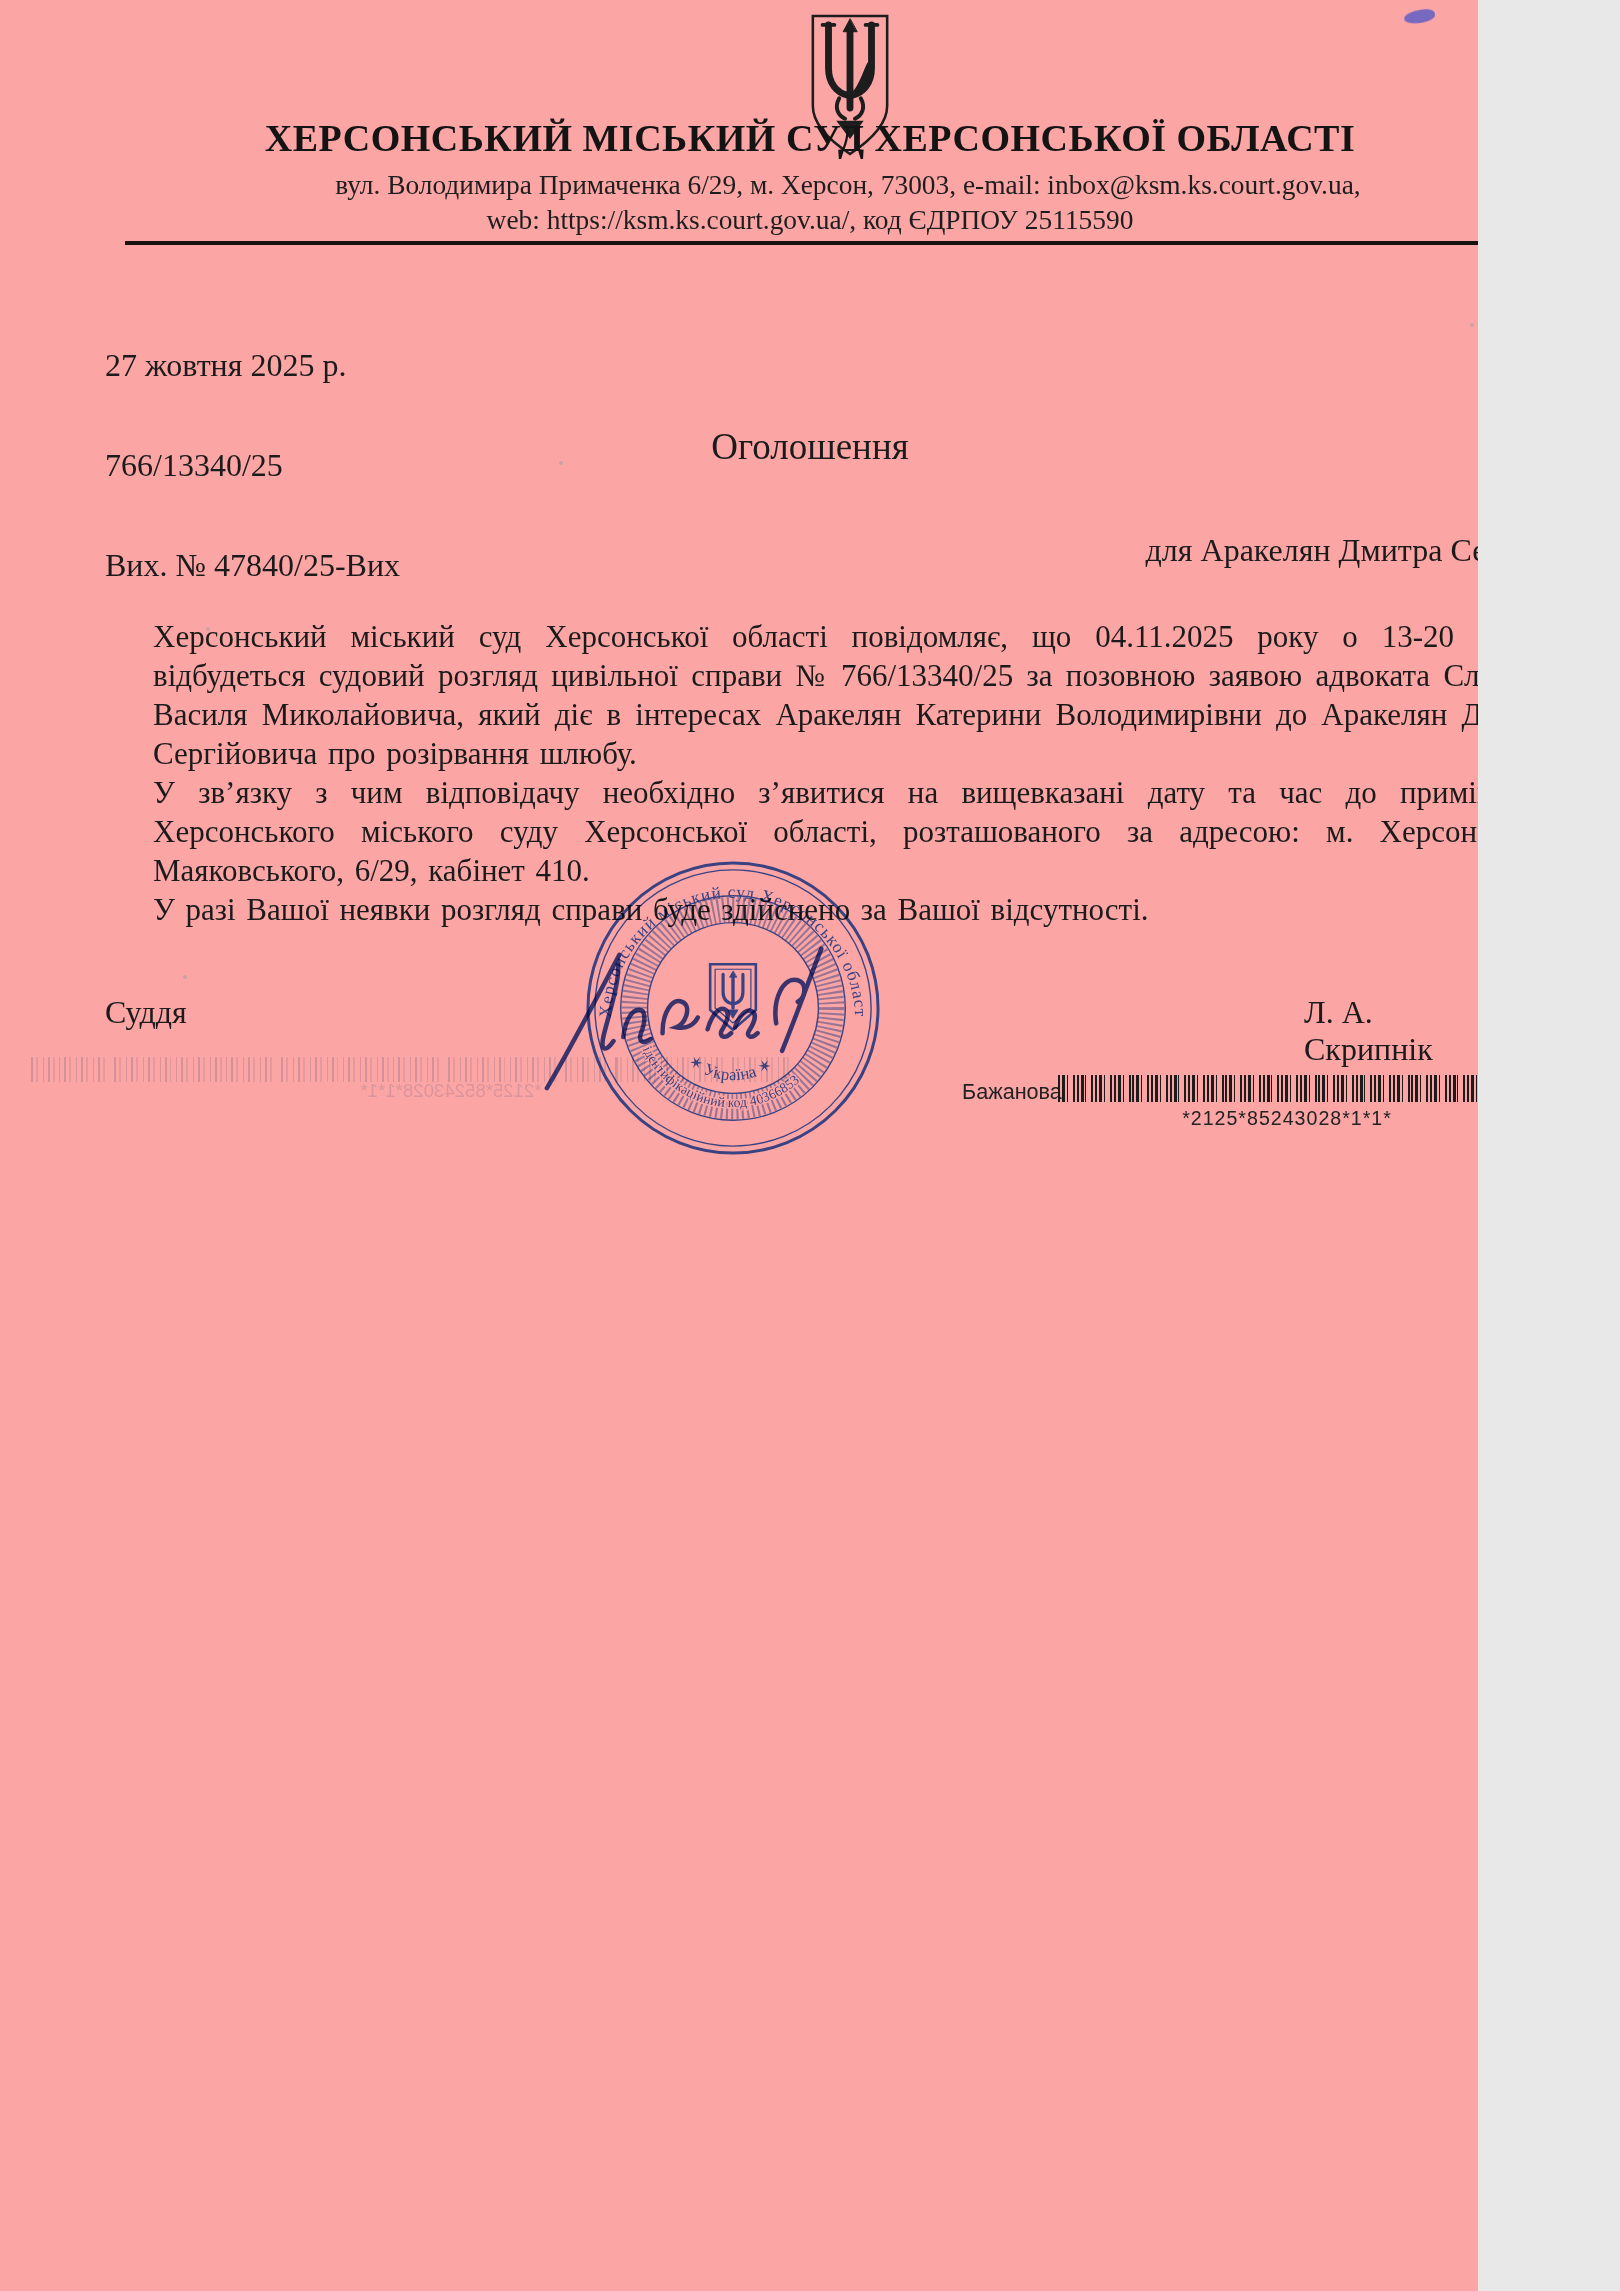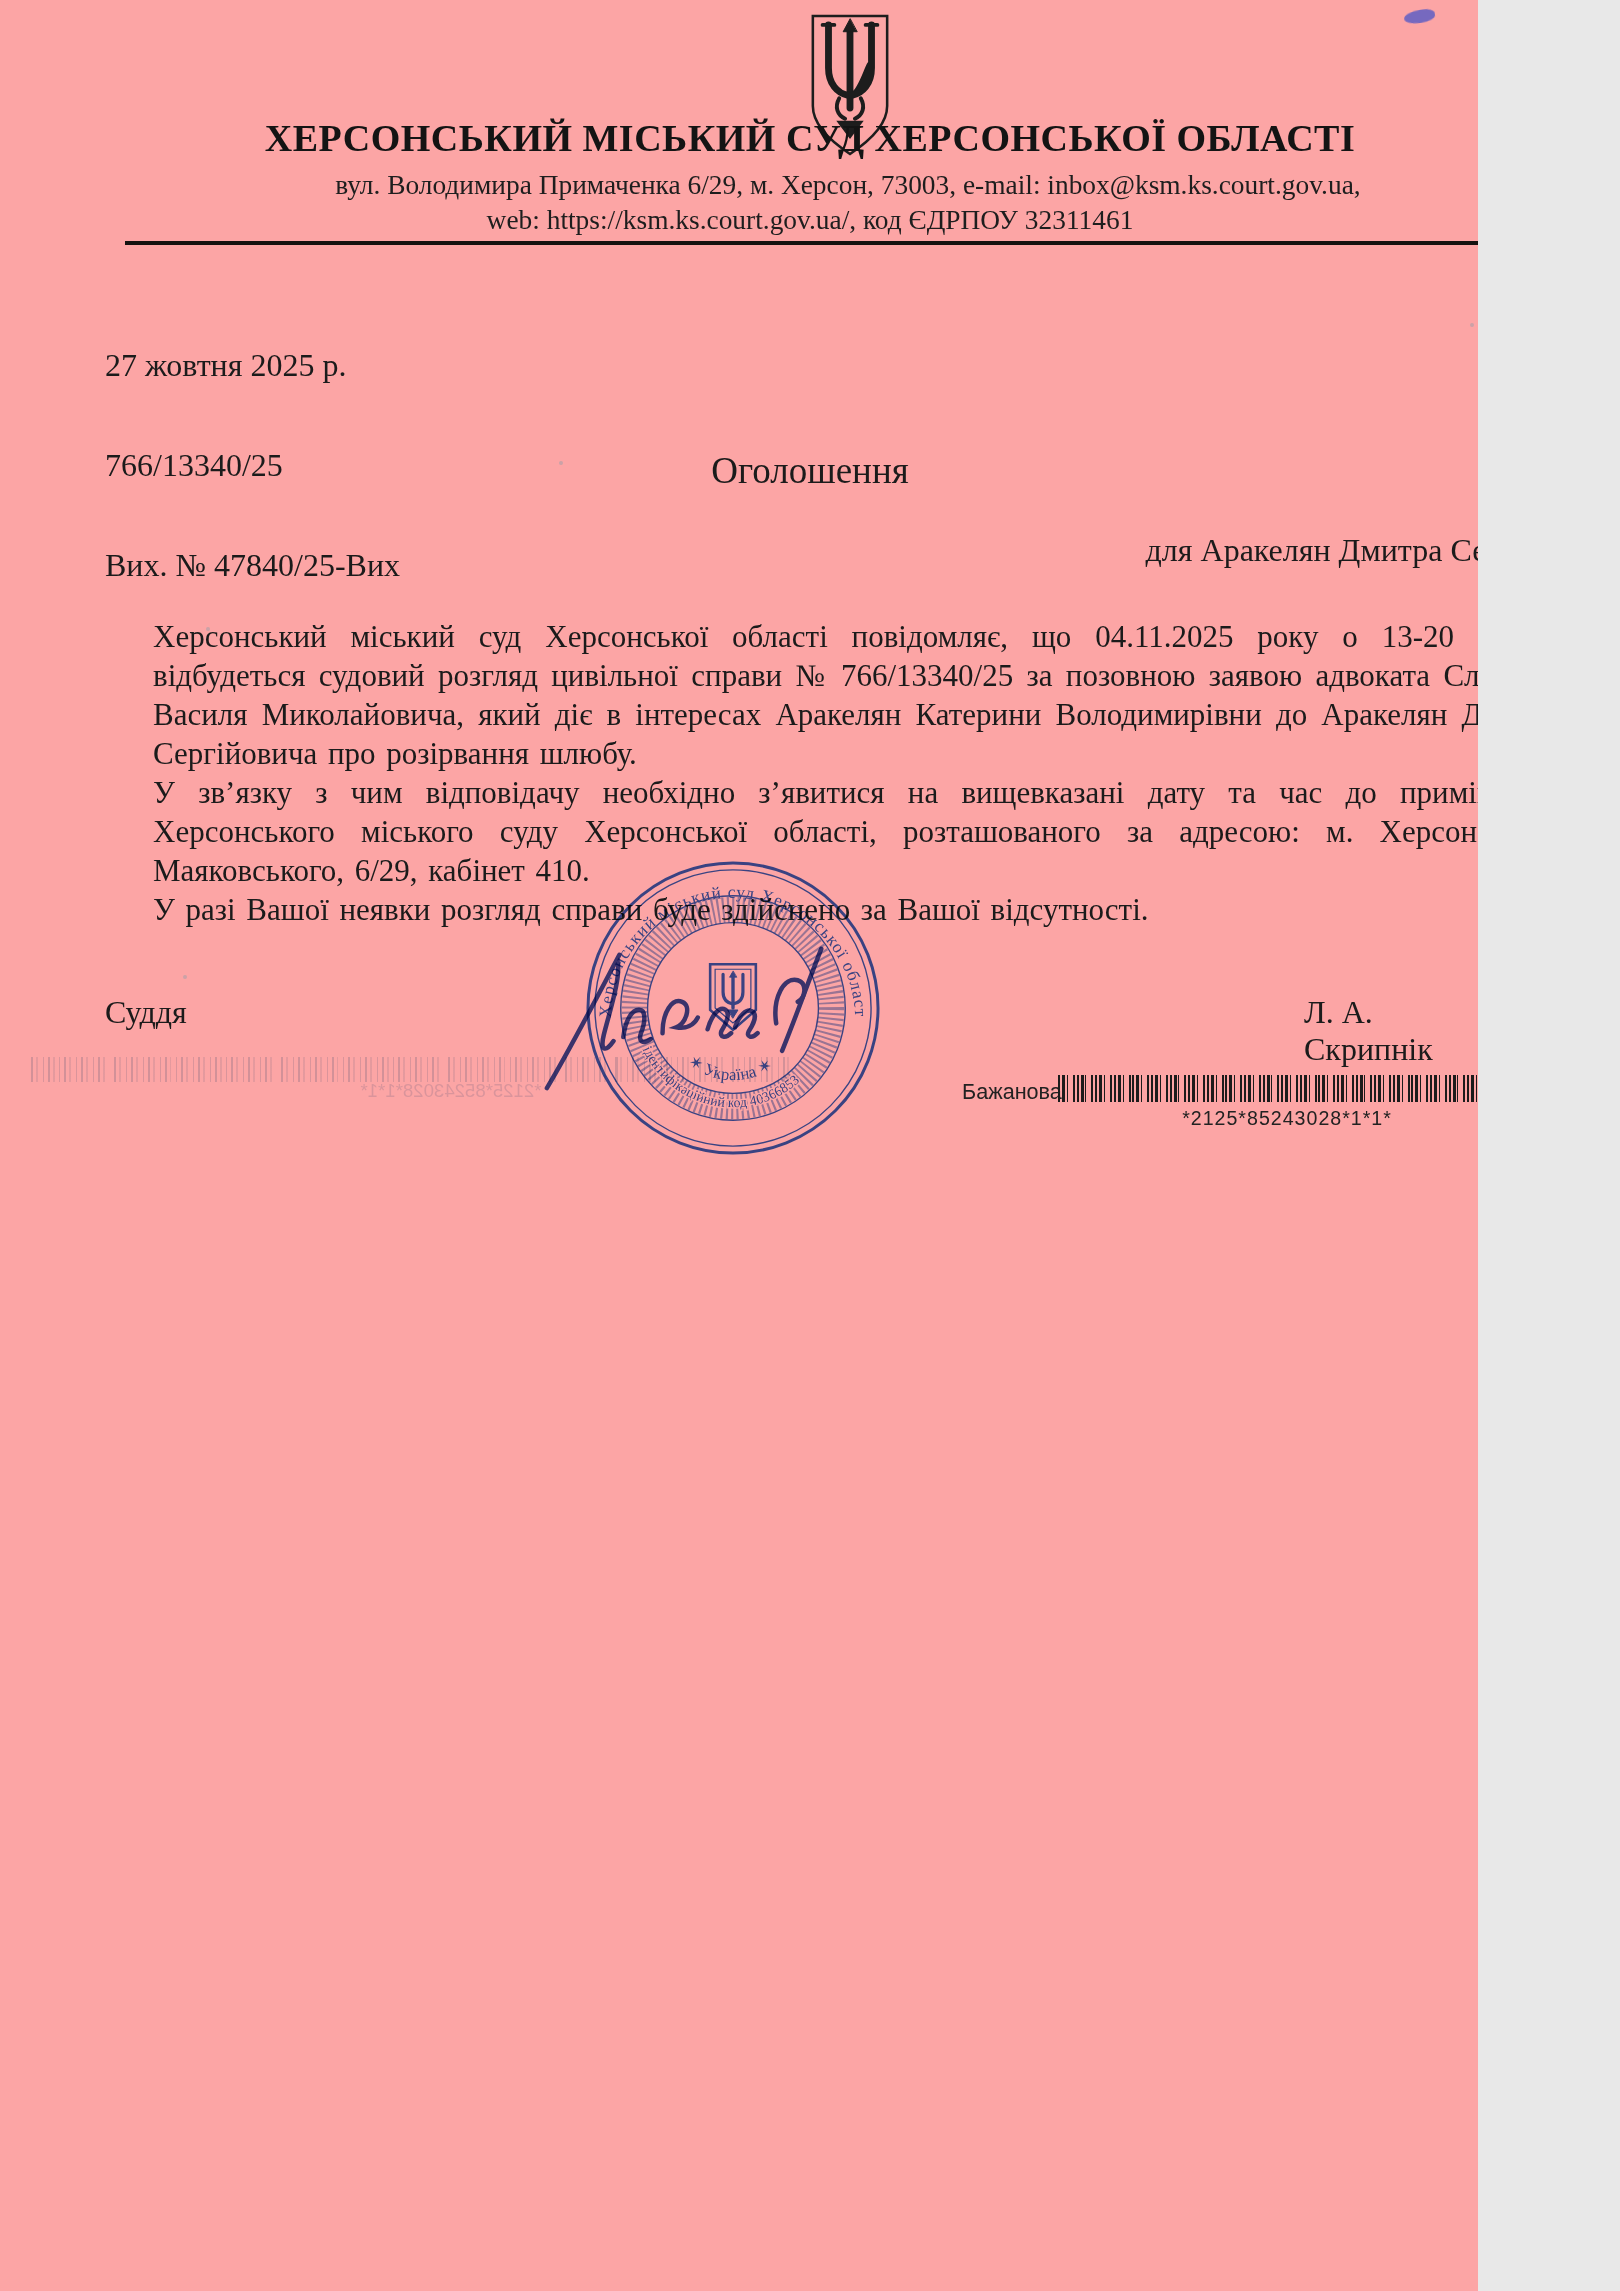--- a/index.html
+++ b/index.html
@@ -26,21 +26,21 @@
   }
   .addr1{top:170px;padding-left:38px;}
   .addr2{top:205px;}
   .head-rule{
     left:125px;top:241px;width:1404px;height:3.9px;
     background:#151210;border:none;
   }
   
   .refs{left:105px;top:290px;font-size:32px;line-height:50px;white-space:pre-line;}
   
-  .doc-title{left:0;top:449px;width:1620px;text-align:center;font-size:37px;}
+  .doc-title{left:0;top:425px;width:1620px;text-align:center;font-size:37px;}
   .addressee{left:0;top:532px;width:1620px;text-align:right;font-size:32px;}
   
   .body-text{
     left:105px;top:617px;width:1409px;
     font-size:31px;line-height:39px;
     text-align:justify;
     margin-left:48px;
   }
   .body-text p{margin:0;word-spacing:2.9px;}
   
@@ -102,21 +102,21 @@
       <path d="M23,13 v44 c0,16 9,26 20,28" stroke-width="7"></path>
       <path d="M67,13 v44 c0,-16 -9,26 -20,28 M67,13 v44 c0,16 -9,26 -20,28" stroke-width="7"></path>
       <path d="M17,13 h12 M61,13 h12" stroke-width="4"></path>
       <path d="M33,112 h24 l-12,16 z" fill="#1d1d1d" stroke-width="2"></path>
       <path d="M34,88 c-5,9 -2,17 6,21 M56,88 c5,9 2,17 -6,21" stroke-width="4"></path>
     </g>
   </svg>
 
   <div class="abs court-name">ХЕРСОНСЬКИЙ МІСЬКИЙ СУД ХЕРСОНСЬКОЇ ОБЛАСТІ</div>
   <div class="abs addr addr1">вул. Володимира Примаченка  6/29, м. Херсон, 73003, e-mail: inbox@ksm.ks.court.gov.ua,</div>
-  <div class="abs addr addr2">web: https://ksm.ks.court.gov.ua/, код ЄДРПОУ 32311461</div>
+  <div class="abs addr addr2">web: https://ksm.ks.court.gov.ua/, код ЄДРПОУ 25115590</div>
   <div class="abs head-rule"></div>
 
   <div class="abs refs">
     <div>27 жовтня 2025 р.</div>
     <div>766/13340/25</div>
     <div>Вих. № 47840/25-Вих</div>
   </div>
 
   <div class="abs doc-title">Оголошення</div>
   <div class="abs addressee">для Аракелян Дмитра Сергійовича</div>

